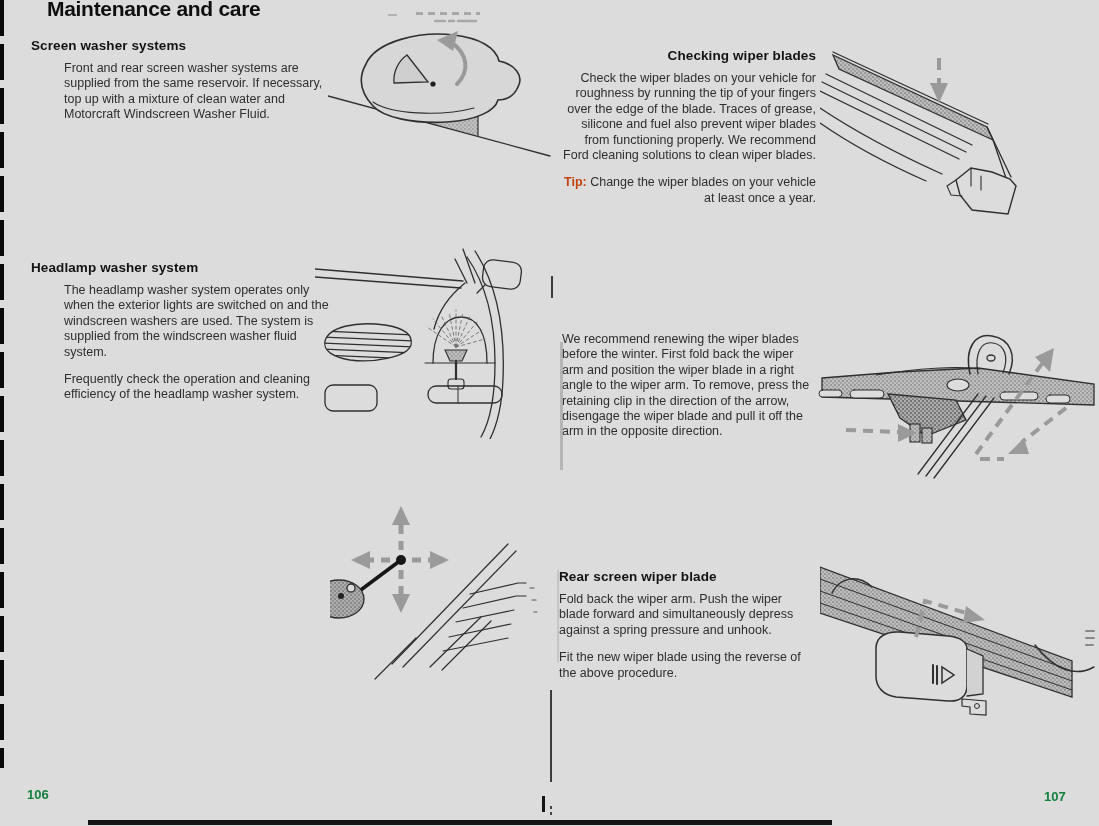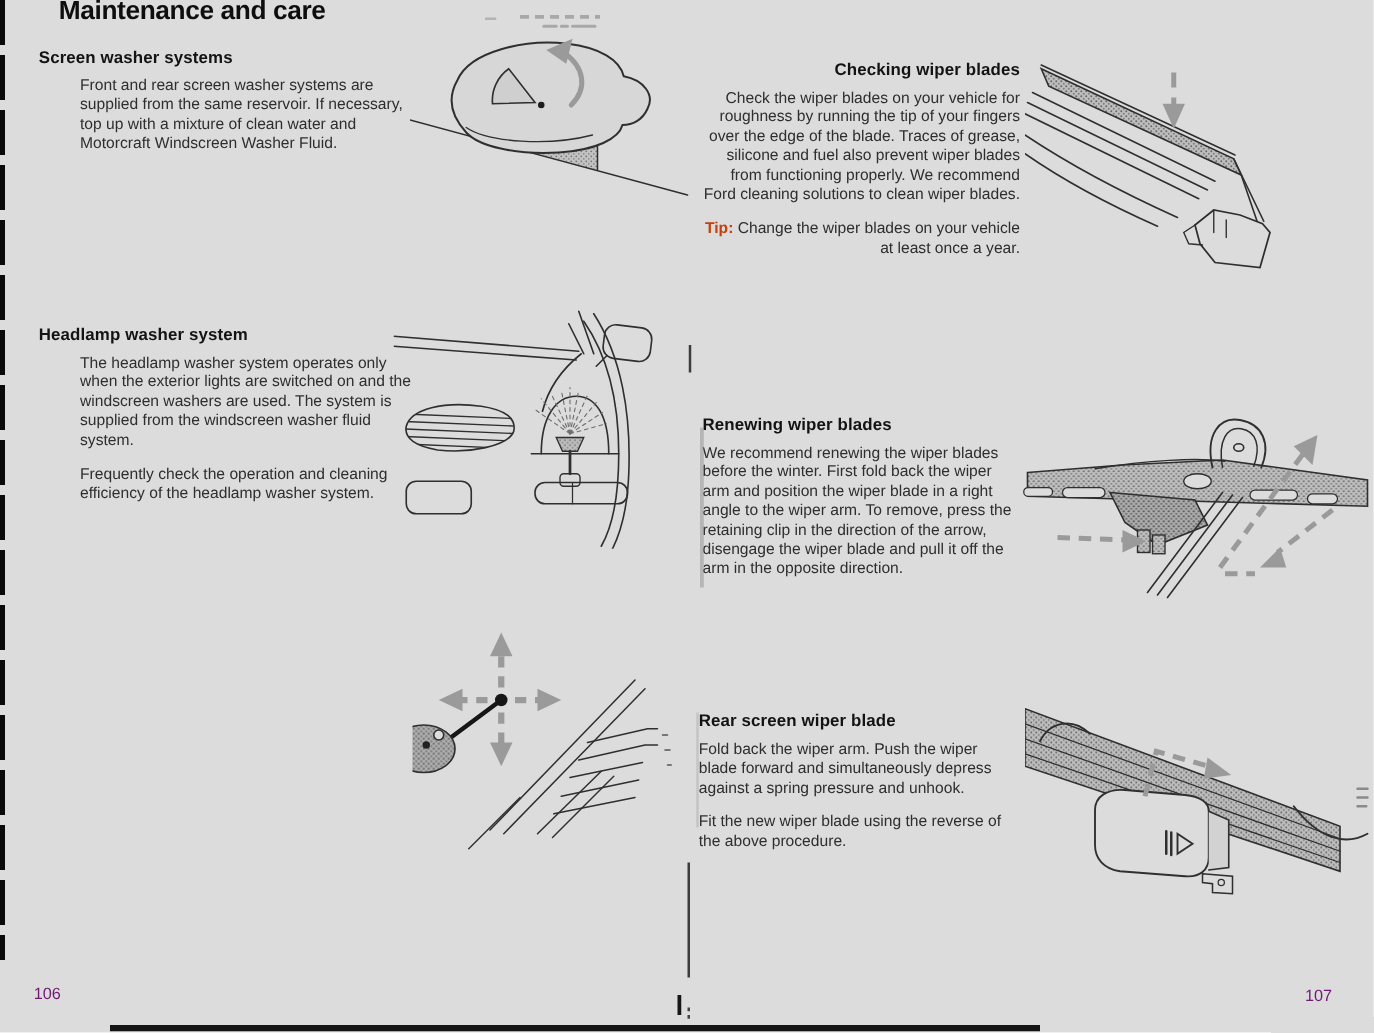--- a/index.html
+++ b/index.html
@@ -12,21 +12,21 @@
   .page-title{
     position:absolute;left:47px;top:-3px;margin:0;
     font-size:21px;font-weight:800;letter-spacing:-0.3px;color:#0e0e0e;
   }
   .sec{position:absolute;}
   .sec h2{margin:0 0 8px 0;font-size:13.5px;font-weight:bold;color:#131313;letter-spacing:0.1px;}
   .sec p{margin:0 0 12px 0;font-size:12.5px;line-height:15.4px;color:#2e2e2e;}
   .col-l p{width:268px;margin-left:33px;}
   .col-r p{width:256px;}
   .tip b{color:#c2410c;}
-  .pagenum{position:absolute;font-size:13px;color:#701a75;}
+  .pagenum{position:absolute;font-size:13px;color:#15803d;font-weight:bold;}
   .pagenum.left{left:27px;top:787px;}
   .pagenum.right{left:1044px;top:789px;}
   .illus{position:absolute;}
   
   .edge-left{
     position:absolute;left:0;top:0;width:4px;height:768px;
     background:repeating-linear-gradient(180deg,#0a0a0a 0 36px,rgba(10,10,10,0) 36px 44px);
   }
   .edge-bottom{position:absolute;left:88px;top:820px;width:744px;height:5px;background:#151515;}
   .gutter-a{position:absolute;left:551px;top:276px;width:2px;height:22px;background:#3c3c3c;}
@@ -67,21 +67,20 @@
   <section class="sec col-l" style="left:29px;top:520px;">
   </section>
 
   <section class="sec col-r" style="left:560px;top:48px;text-align:right;">
     <h2>Checking wiper blades</h2>
     <p>Check the wiper blades on your vehicle for roughness by running the tip of your fingers over the edge of the blade. Traces of grease, silicone and fuel also prevent wiper blades from functioning properly. We recommend Ford cleaning solutions to clean wiper blades.</p>
     <p class="tip"><b>Tip:</b><span> Change the wiper blades on your vehicle at least once a year.</span></p>
   </section>
 
   <section class="sec col-r" style="left:562px;top:332px;">
-    <h2>Renewing wiper blades</h2>
     <p>We recommend renewing the wiper blades before the winter. First fold back the wiper arm and position the wiper blade in a right angle to the wiper arm. To remove, press the retaining clip in the direction of the arrow, disengage the wiper blade and pull it off the arm in the opposite direction.</p>
   </section>
 
   <section class="sec col-r" style="left:559px;top:569px;">
     <h2>Rear screen wiper blade</h2>
     <p>Fold back the wiper arm. Push the wiper blade forward and simultaneously depress against a spring pressure and unhook.</p>
     <p>Fit the new wiper blade using the reverse of the above procedure.</p>
   </section>
 
   <svg class="illus" style="left:328px;top:16px;" width="225" height="152" viewBox="0 0 225 152">

